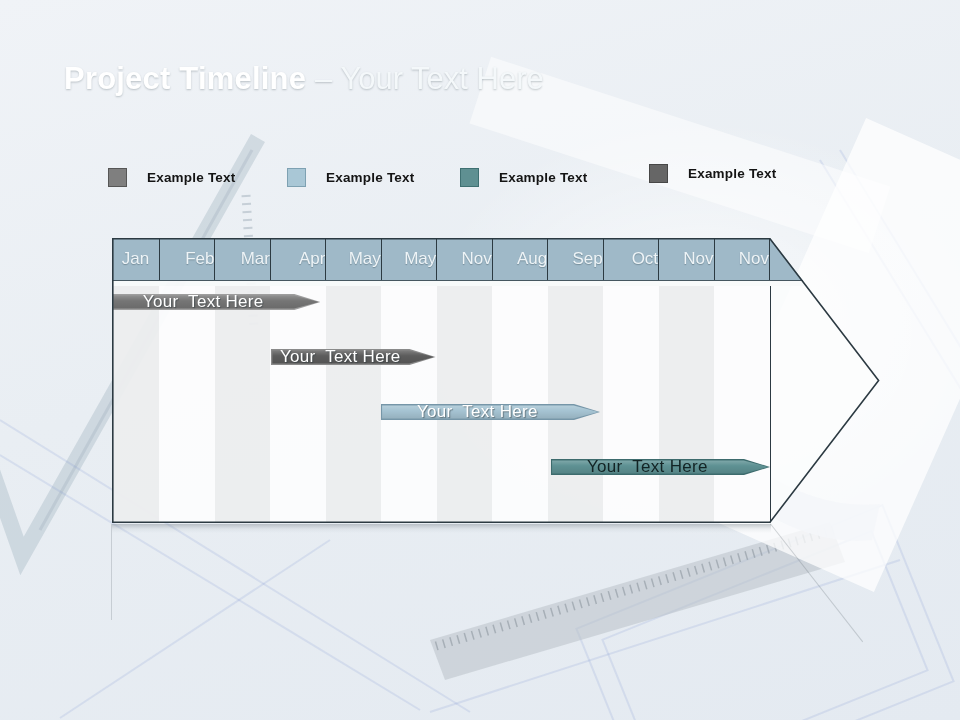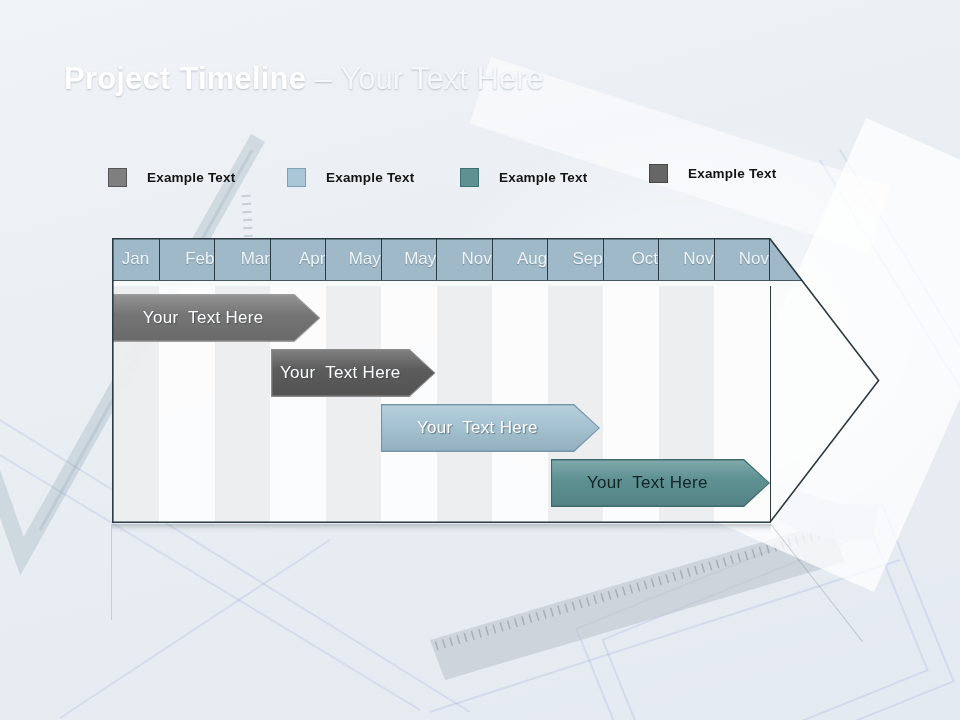--- a/index.html
+++ b/index.html
@@ -56,21 +56,21 @@
   .col-area{position:absolute;left:0;top:48px;width:658px;height:237px;display:flex;}
   .col{flex:1;}
   .col.first{flex:none;width:47px;}
   .col.shade{background:rgba(236,237,238,0.96);}
   .col.lite{background:rgba(252,252,253,0.96);}
   .tip-area{position:absolute;left:658px;top:48px;width:110px;height:237px;
     background:rgba(251,252,253,0.82);border-left:1.6px solid #2c3a42;box-sizing:border-box;}
   .outline-svg{position:absolute;left:0;top:0;z-index:6;pointer-events:none;}
 
   
-  .bar{position:absolute;height:48px;z-index:7;
+  .bar{position:absolute;height:16px;z-index:7;
     background:var(--edge,#999);
     clip-path:polygon(0 0,calc(100% - 26px) 0,100% 50%,calc(100% - 26px) 100%,0 100%);
     filter:drop-shadow(1px 2px 2px rgba(60,70,75,0.25));}
   .bar-fill{position:absolute;inset:1.4px;
     clip-path:polygon(0 0,calc(100% - 25px) 0,100% 50%,calc(100% - 25px) 100%,0 100%);
     background-color:var(--fill,#777);
     background-image:linear-gradient(180deg,rgba(255,255,255,0.22),rgba(255,255,255,0) 42%,rgba(0,0,0,0.10));}
   .bar-label{position:absolute;left:0;right:26px;top:0;bottom:0;
     display:flex;align-items:center;justify-content:center;
     font-size:17px;color:var(--txt,#fff);white-space:pre;letter-spacing:0.3px;}

